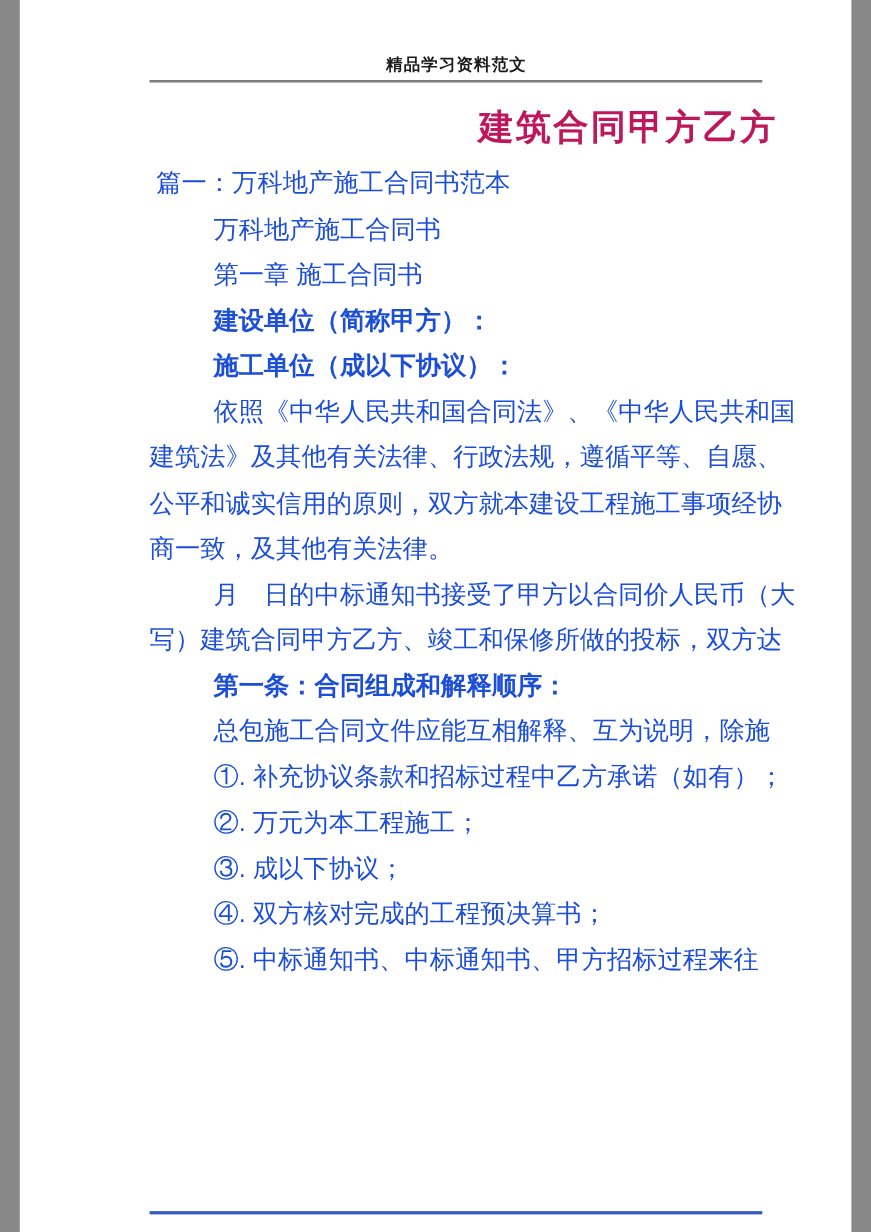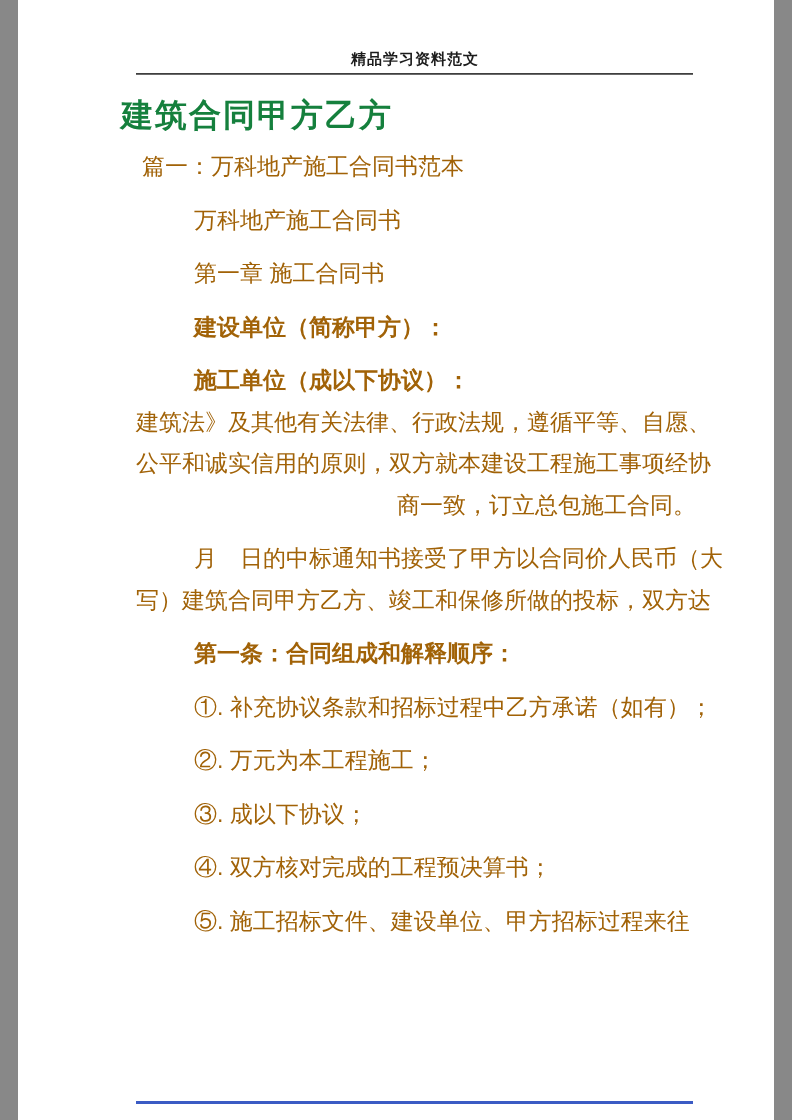--- a/index.html
+++ b/index.html
@@ -18,40 +18,40 @@
     font-size:15px;font-weight:700;
     letter-spacing:1px;
     color:#1c1c1c;
   }
   .header-rule{
     position:absolute;top:73px;left:118px;width:557px;height:2px;
     border-top:1px solid #3f3f3f;border-bottom:1px solid #6a6a6a;
     box-sizing:border-box;
   }
   .doc-title{
-    position:absolute;top:94px;left:103px;width:558px;
+    position:absolute;top:94px;left:131px;width:558px;
     margin:0;
-    text-align:left;
+    text-align:right;
     font-size:32px;font-weight:700;
     letter-spacing:2px;
-    color:#15803d;
+    color:#be185d;
   }
   .body-text{
     position:absolute;top:146px;left:118px;width:560px;
   }
   .line{
     height:41.5px;
     line-height:41.5px;
     font-size:23px;
     white-space:nowrap;
-    color:#a16207;
+    color:#1d4ed8;
   }
   .line.tiny{padding-left:6px;}
-  .line.indent{padding-left:58px;margin-top:12px;}
-  .line.flush{padding-left:0;text-align:right;}
+  .line.indent{padding-left:58px;}
+  .line.flush{padding-left:0;}
   .line.bold{font-weight:600;}
   .footer-rule{
     position:absolute;top:1101px;left:118px;width:557px;height:3px;
   }
 </style>
 </head>
 <body>
 
 <div class="page">
 
@@ -60,28 +60,30 @@
   <div class="header-rule"></div>
 
   <h1 class="doc-title">建筑合同甲方乙方</h1>
 
   <div class="body-text">
     <div class="line tiny">篇一：万科地产施工合同书范本</div>
     <div class="line indent">万科地产施工合同书</div>
     <div class="line indent">第一章 施工合同书</div>
     <div class="line indent bold">建设单位（简称甲方）：</div>
     <div class="line indent bold">施工单位（成以下协议）：</div>
+    <div class="line indent">依照《中华人民共和国合同法》、《中华人民共和国</div>
     <div class="line flush">建筑法》及其他有关法律、行政法规，遵循平等、自愿、</div>
     <div class="line flush">公平和诚实信用的原则，双方就本建设工程施工事项经协</div>
-    <div class="line flush">商一致，订立总包施工合同。</div>
+    <div class="line flush">商一致，及其他有关法律。</div>
     <div class="line indent">月　日的中标通知书接受了甲方以合同价人民币（大</div>
     <div class="line flush">写）建筑合同甲方乙方、竣工和保修所做的投标，双方达</div>
     <div class="line indent bold">第一条：合同组成和解释顺序：</div>
+    <div class="line indent">总包施工合同文件应能互相解释、互为说明，除施</div>
     <div class="line indent">①. 补充协议条款和招标过程中乙方承诺（如有）；</div>
     <div class="line indent">②. 万元为本工程施工；</div>
     <div class="line indent">③. 成以下协议；</div>
     <div class="line indent">④. 双方核对完成的工程预决算书；</div>
-    <div class="line indent">⑤. 施工招标文件、建设单位、甲方招标过程来往</div>
+    <div class="line indent">⑤. 中标通知书、中标通知书、甲方招标过程来往</div>
   </div>
 
   <div class="footer-rule" style="background: rgb(59, 91, 196);"></div>
 
 </div>
 
 </body></html>

